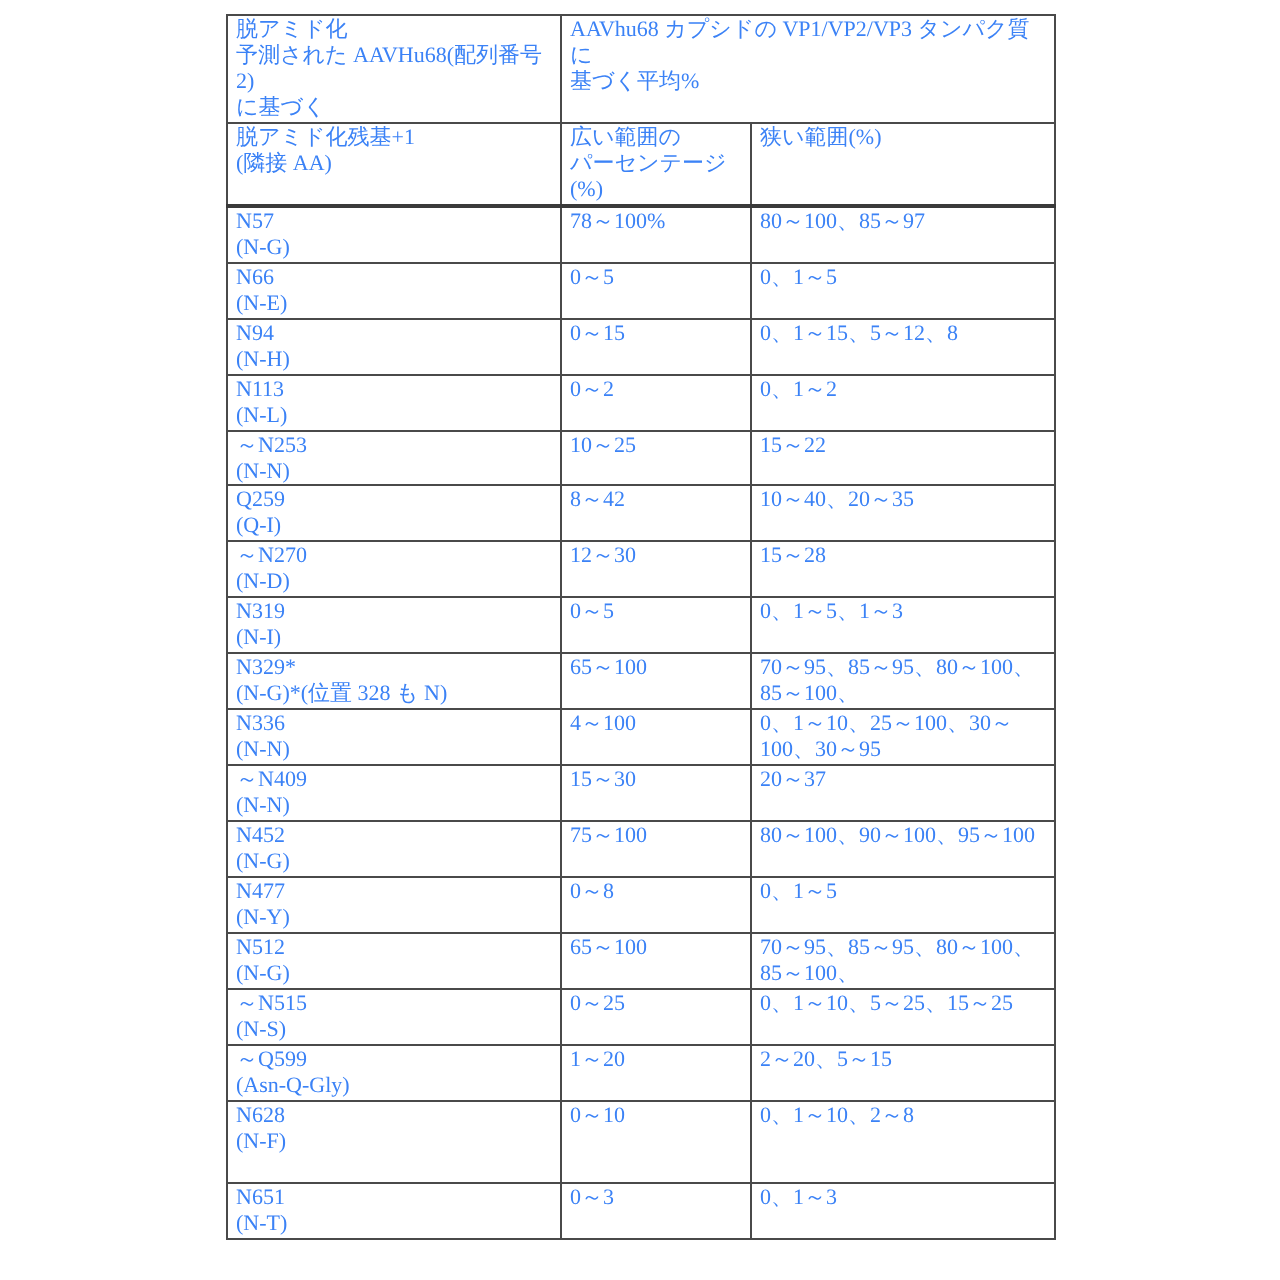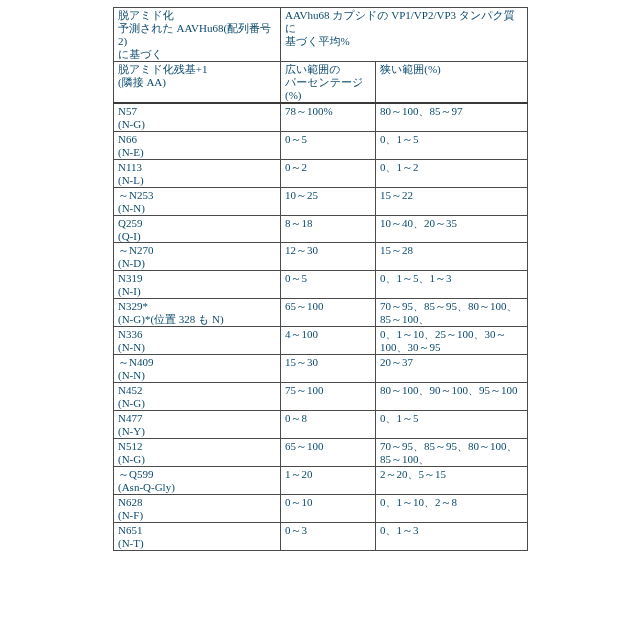--- a/index.html
+++ b/index.html
@@ -7,21 +7,21 @@
     padding: 0;
     background: #ffffff;
   }
   .page {
     position: relative;
     width: 640px;
     height: 640px;
     background: #ffffff;
     overflow: hidden;
     font-family: "Liberation Serif", "DejaVu Serif", serif;
-    color: #0c4a6e;
+    color: #3b82f6;
   }
   table.tbl {
     position: absolute;
     left: 113px;
     top: 7px;
     width: 414px;
     border-collapse: collapse;
     table-layout: fixed;
     font-size: 11px;
     line-height: 1.18;
@@ -74,35 +74,41 @@
           <td>78～100%</td>
           <td>80～100、85～97</td>
         </tr>
         <tr>
           <td>N66
 (N-E)</td>
           <td>0～5</td>
           <td>0、1～5</td>
         </tr>
         <tr>
+          <td>N94
+(N-H)</td>
+          <td>0～15</td>
+          <td>0、1～15、5～12、8</td>
+        </tr>
+        <tr>
           <td>N113
 (N-L)</td>
           <td>0～2</td>
           <td>0、1～2</td>
         </tr>
         <tr>
           <td>～N253
 (N-N)</td>
           <td>10～25</td>
           <td>15～22</td>
         </tr>
         <tr>
           <td>Q259
 (Q-I)</td>
-          <td>8～18</td>
+          <td>8～42</td>
           <td>10～40、20～35</td>
         </tr>
         <tr>
           <td>～N270
 (N-D)</td>
           <td>12～30</td>
           <td>15～28</td>
         </tr>
         <tr>
           <td>N319
@@ -140,20 +146,26 @@
           <td>0～8</td>
           <td>0、1～5</td>
         </tr>
         <tr>
           <td>N512
 (N-G)</td>
           <td>65～100</td>
           <td>70～95、85～95、80～100、85～100、</td>
         </tr>
         <tr>
+          <td>～N515
+(N-S)</td>
+          <td>0～25</td>
+          <td>0、1～10、5～25、15～25</td>
+        </tr>
+        <tr>
           <td>～Q599
 (Asn-Q-Gly)</td>
           <td>1～20</td>
           <td>2～20、5～15</td>
         </tr>
         <tr>
           <td>N628
 (N-F)</td>
           <td>0～10</td>
           <td>0、1～10、2～8</td>

